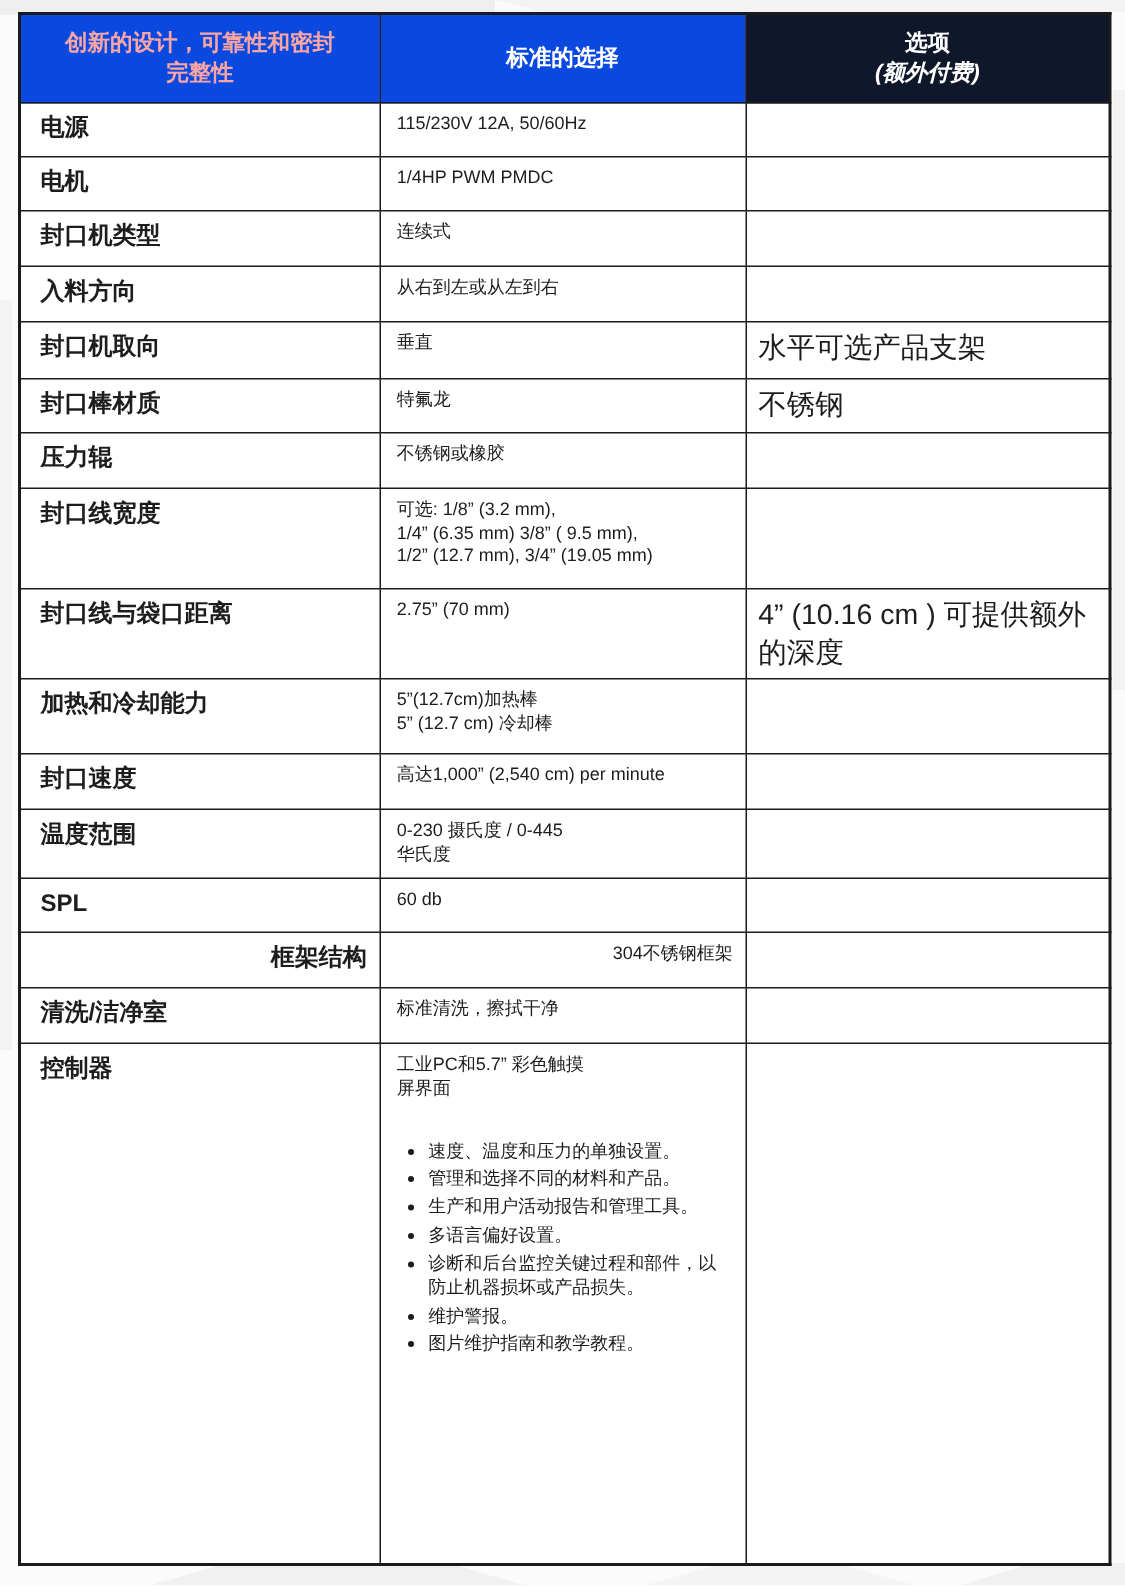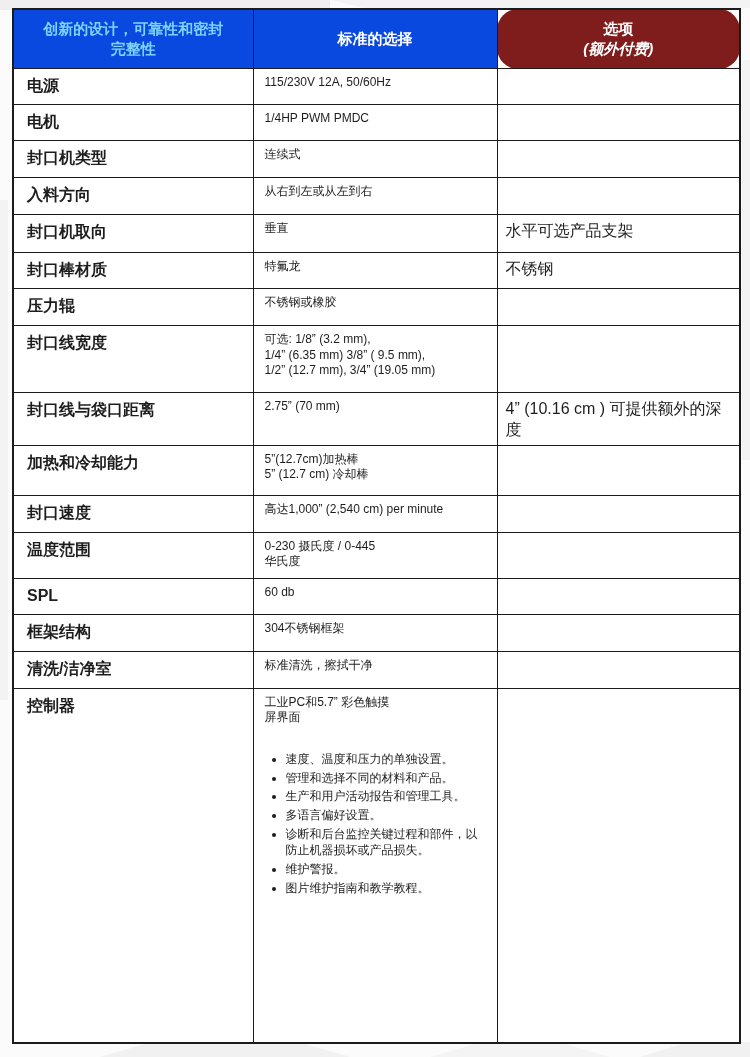--- a/index.html
+++ b/index.html
@@ -73,21 +73,21 @@
     font-size: 16px;
     padding: 7px 8px 4px 13px;
     line-height: 1.3;
   }
   td.standard {
     font-size: 12px;
     padding: 6px 8px 4px 11px;
     line-height: 1.3;
   }
   td.option {
-    font-size: 16px;
+    font-size: 19px;
     padding: 6px 4px 4px 8px;
     line-height: 1.3;
   }
   td.standard .line { margin: 0; }
 
   ul.bullets {
     margin: 26px 0 0 0;
     padding-left: 21px;
     list-style-type: disc;
   }
@@ -103,21 +103,21 @@
   tbody tr:nth-child(4)  { height: 37px; }
   tbody tr:nth-child(5)  { height: 38px; }
   tbody tr:nth-child(6)  { height: 36px; }
   tbody tr:nth-child(7)  { height: 37px; padding-left: 36px; }
   tbody tr:nth-child(8)  { height: 67px; }
   tbody tr:nth-child(9)  { height: 47px; }
   tbody tr:nth-child(10) { height: 50px; }
   tbody tr:nth-child(11) { height: 37px; }
   tbody tr:nth-child(12) { height: 46px; }
   tbody tr:nth-child(13) { height: 36px; }
-  tbody tr:nth-child(14) { height: 37px; }
+  tbody tr:nth-child(14) { height: 37px; text-align: right; }
   tbody tr:nth-child(15) { height: 37px; }
 </style>
 </head>
 <body>
 
 <div class="decor d1"></div>
 <div class="decor d2"></div>
 <div class="decor d3"></div>
 <div class="decor d4"></div>
 <div class="decor d5"></div>
@@ -125,28 +125,28 @@
 <div class="decor d7"></div>
 
 <table class="spec-table">
   <colgroup>
     <col class="c1">
       <col class="c2">
       <col class="c3">
   </colgroup>
   <thead>
     <tr>
-      <th class="hdr" style="background: rgb(10, 73, 224); color: #7dd3fc;">
+      <th class="hdr" style="background: rgb(10, 73, 224); color: #fca5a5;">
         <span class="pre-line">创新的设计，可靠性和密封
 完整性</span>
       </th>
       <th class="hdr" style="background: rgb(10, 73, 224); color: rgb(255, 255, 255); margin-top: 20px;">
         <span>标准的选择</span>
       </th>
-      <th class="hdr" style="background: #7f1d1d; color: rgb(255, 255, 255); border-radius: 21px;">
+      <th class="hdr" style="background: #0f172a; color: rgb(255, 255, 255);">
         <div>选项</div>
         <div class="hdr-sub">(额外付费)</div>
       </th>
     </tr>
   </thead>
   <tbody>
       <tr>
         <td class="label">电源</td>
         <td class="standard">
           <div class="line">115/230V 12A, 50/60Hz</div>

